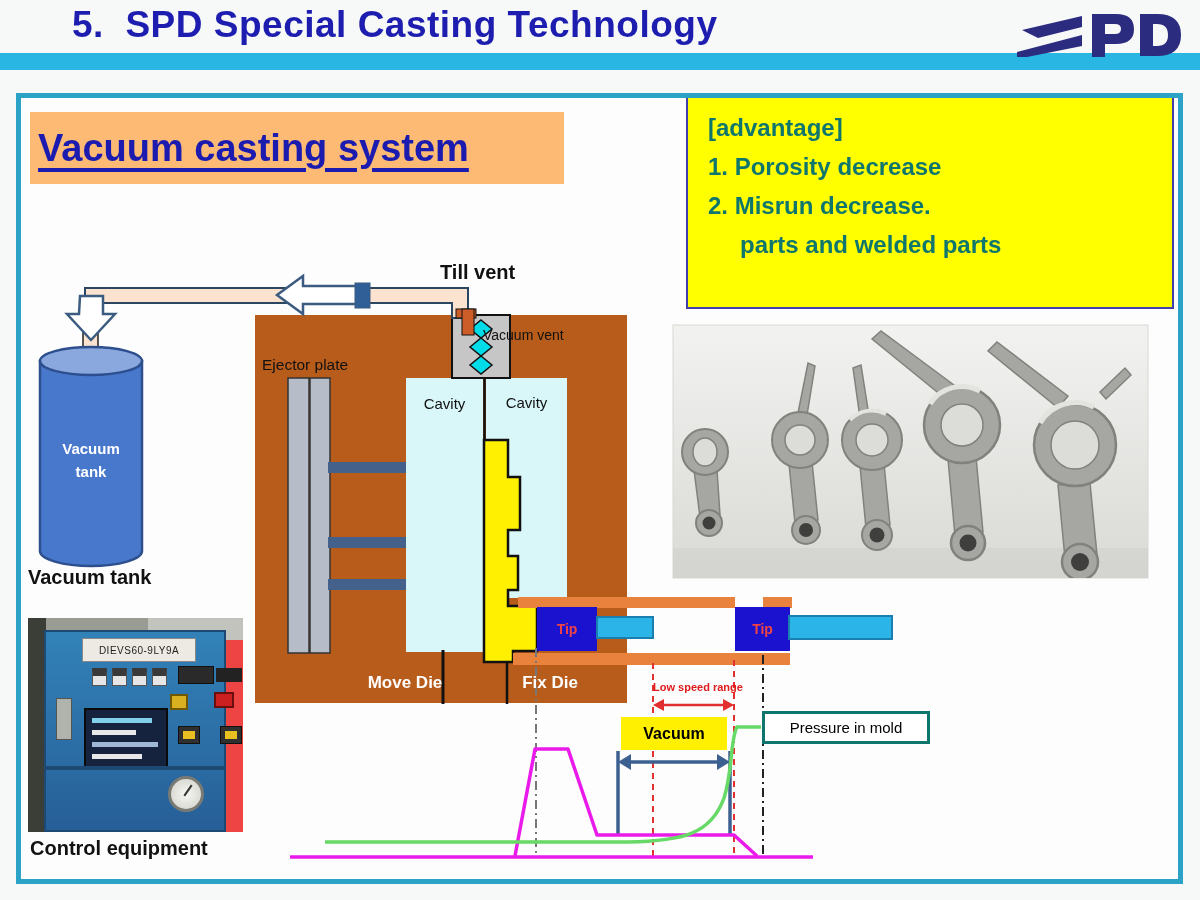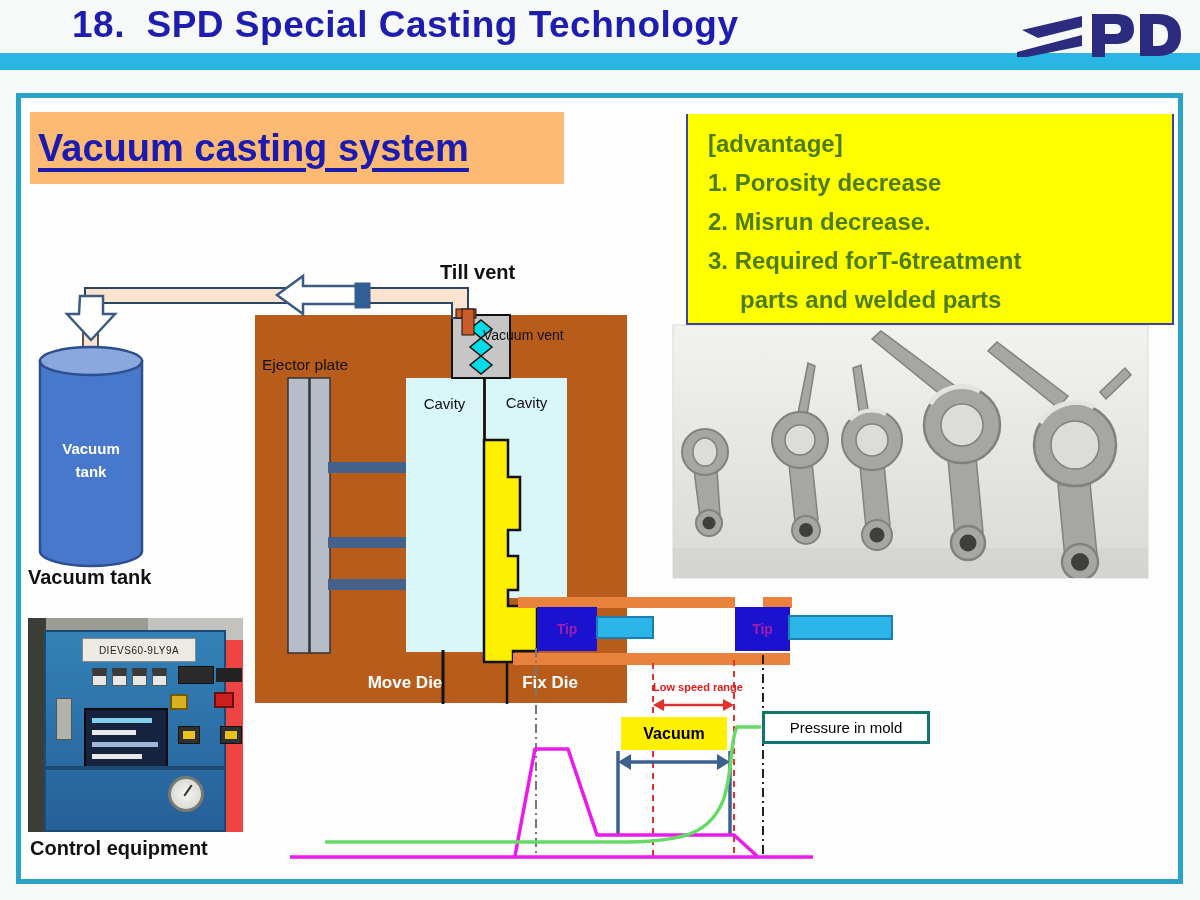--- a/index.html
+++ b/index.html
@@ -26,37 +26,37 @@
     left:30px;top:112px;width:534px;height:72px;background:#fdba74;z-index:2;
     display:flex;align-items:center;padding-left:8px;box-sizing:border-box;
   }
   #title-box span{
     font-size:38px;font-weight:bold;color:#1b1bb0;
     text-decoration:underline;text-decoration-thickness:4px;text-underline-offset:7px;
   }
   #advantage-box{
     left:686px;top:98px;width:488px;height:211px;background:#ffff00;z-index:2;
     border:2px solid #4040a8;border-top:none;box-sizing:border-box;
-    padding:10px 0 0 20px;color:#4d7c0f;font-weight:bold;font-size:24px;line-height:39px;margin-top:16px;
+    padding:10px 0 0 20px;color:#0f766e;font-weight:bold;font-size:24px;line-height:39px;
   }
   #advantage-box .indent{padding-left:32px;}
   
   .lbl{z-index:3;color:#111;}
   #lbl-till-vent{left:440px;top:261px;font-size:20px;font-weight:bold;}
   #lbl-vacuum-vent{left:483px;top:296px;font-size:14px;margin-top:31px;}
   #lbl-ejector-plate{left:262px;top:356px;font-size:15.5px;}
   #lbl-cavity-l{left:406px;top:395px;width:77px;text-align:center;font-size:15px;}
   #lbl-cavity-r{left:486px;top:394px;width:81px;text-align:center;font-size:15px;}
   #tank-text{left:51px;top:437px;width:80px;text-align:center;color:#fff;
      font-size:15px;font-weight:bold;line-height:23px;}
   #lbl-tank-caption{left:28px;top:566px;font-size:20px;font-weight:bold;}
   #lbl-move-die{left:350px;top:673px;width:110px;text-align:center;color:#fff;font-size:17px;font-weight:bold;}
   #lbl-fix-die{left:505px;top:673px;width:90px;text-align:center;color:#fff;font-size:17px;font-weight:bold;}
   .tip-lbl{width:60px;height:44px;display:flex;align-items:center;justify-content:center;
-     color:#a21caf;font-size:14px;font-weight:bold;}
+     color:#ef4444;font-size:14px;font-weight:bold;}
   #lbl-tip1{left:537px;top:607px;}
   #lbl-tip2{left:735px;top:607px;width:55px;}
   #lbl-low-speed{left:638px;top:681px;width:120px;text-align:center;
      color:#e01b1b;font-size:11px;font-weight:bold;}
   #vacuum-tag{left:621px;top:717px;width:106px;height:33px;background:#ffef00;
      display:flex;align-items:center;justify-content:center;
      font-size:16px;font-weight:bold;z-index:3;}
   #pressure-tag{left:762px;top:711px;width:168px;height:33px;background:#fff;
      border:3px solid #0f766e;box-sizing:border-box;display:flex;align-items:center;
      justify-content:center;font-size:15px;z-index:3;}
@@ -85,21 +85,21 @@
   .cp-cnt i{position:absolute;left:4px;top:4px;width:12px;height:8px;background:#e8c020;display:block;}
   .cp-grydev{left:28px;top:80px;width:16px;height:42px;background:#b0b2ac;border:1px solid #555;box-sizing:border-box;}
   .cp-seam{left:18px;top:148px;width:180px;height:4px;background:#1c4a74;}
   .cp-gauge{left:140px;top:158px;width:36px;height:36px;border-radius:50%;
      background:radial-gradient(#f8f8f4,#cfcfc7);border:3px solid #7a7a74;box-sizing:border-box;}
   .cp-needle{left:16px;top:5px;width:2px;height:13px;background:#333;transform:rotate(35deg);}
 </style>
 </head>
 <body>
 
-<div class="abs" id="slide-title">18.  SPD Special Casting Technology</div>
+<div class="abs" id="slide-title">5.  SPD Special Casting Technology</div>
 <div class="abs" id="cyan-bar"></div>
 <svg class="abs" id="logo" width="170" height="50" viewBox="0 0 170 50" aria-hidden="true">
   <g fill="#2b2b80">
     <path d="M10,22 L70,8 L70,19 L26,30 Z"></path>
     <path d="M5,44 L70,27 L70,38 L15,49 L5,49 Z"></path>
     <path fill-rule="evenodd" d="M80,6 h24 q18,0 18,15 q0,15 -18,15 h-11 v13 h-13 Z M93,16 v10 h10 q6,0 6,-5 q0,-5 -6,-5 Z"></path>
     <path fill-rule="evenodd" d="M128,6 h17 q24,0 24,21 q0,21 -24,21 h-17 Z M141,16 v22 h4 q11,0 11,-11 q0,-11 -11,-11 Z"></path>
   </g>
 </svg>
 
@@ -245,21 +245,20 @@
   </g>
 </svg>
 
 <div class="abs" id="title-box">
   <span>Vacuum casting system</span>
 </div>
 <div class="abs" id="advantage-box">
   <div>[advantage]</div>
   <div>1. Porosity decrease</div>
   <div>2. Misrun decrease.</div>
-  <div>3. Required forT-6treatment</div>
   <div class="indent">parts and welded parts</div>
 </div>
 
 <div class="abs lbl" id="lbl-till-vent">Till vent</div>
 <div class="abs lbl" id="lbl-vacuum-vent">Vacuum vent</div>
 <div class="abs lbl" id="lbl-ejector-plate">Ejector plate</div>
 <div class="abs lbl" id="lbl-cavity-l">Cavity</div>
 <div class="abs lbl" id="lbl-cavity-r">Cavity</div>
 <div class="abs lbl" id="tank-text">
   <div>Vacuum</div>

